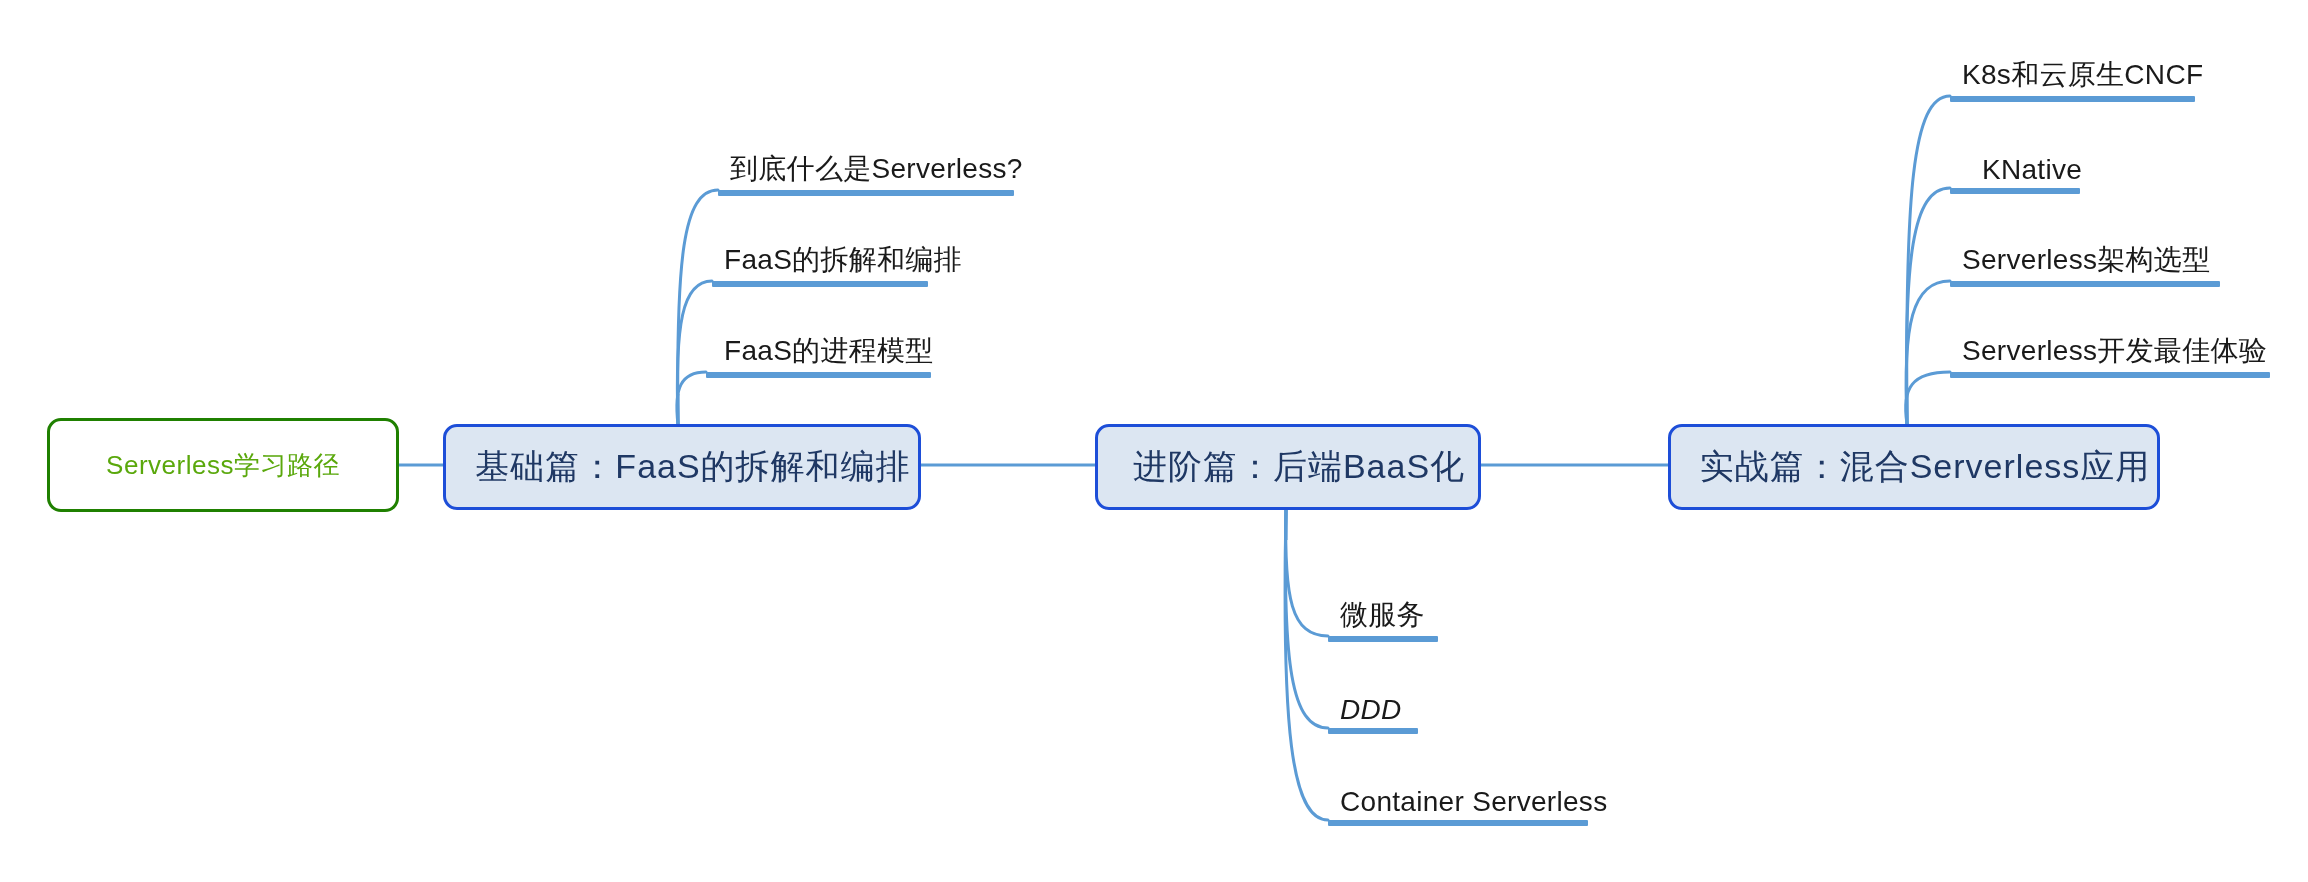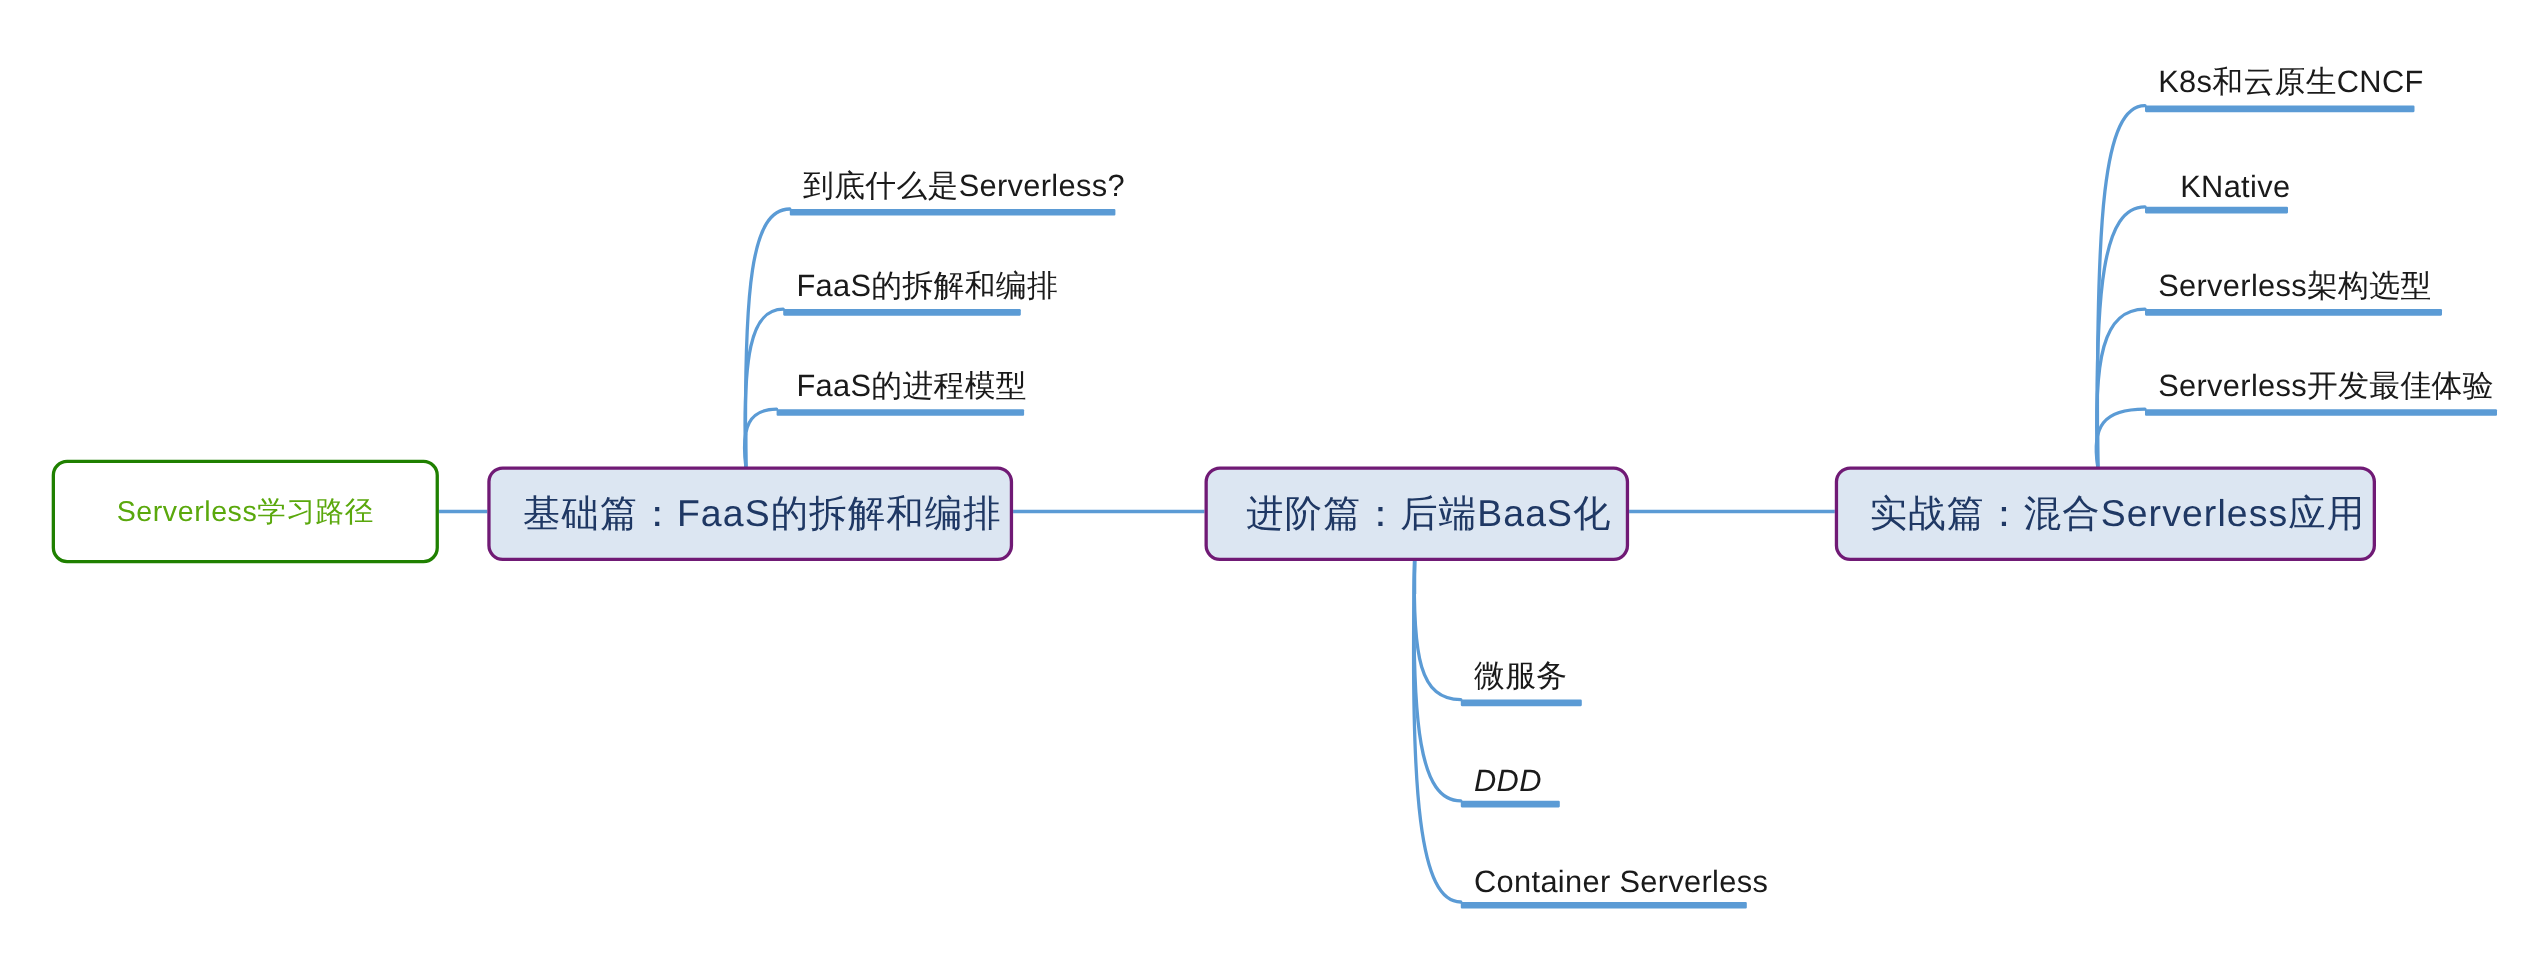--- a/index.html
+++ b/index.html
@@ -39,21 +39,21 @@
     white-space: nowrap;
   }
   .node-root {
     border: 3px solid #1f8000;
     background: #ffffff;
     color: #5aa80c;
     font-size: 26px;
     letter-spacing: 0.5px;
   }
   .node-main {
-    border: 3px solid #701a75;
+    border: 3px solid #1d4ed8;
     background: #dce6f2;
     color: #1f3864;
     font-size: 34px;
     letter-spacing: 1px;
     padding-left: 22px;
   }
   .leaf {
     position: absolute;
     white-space: nowrap;
   }

